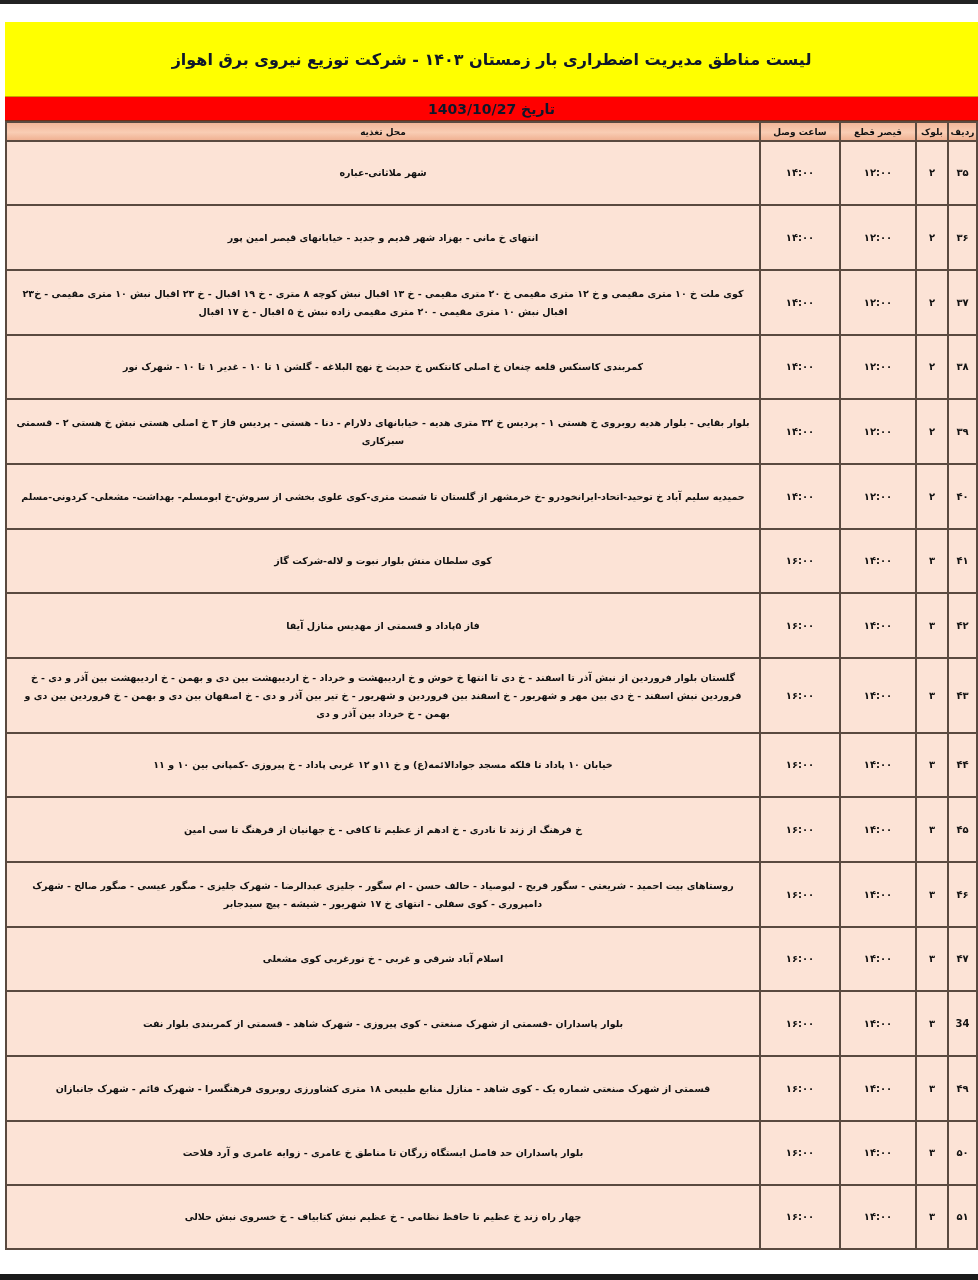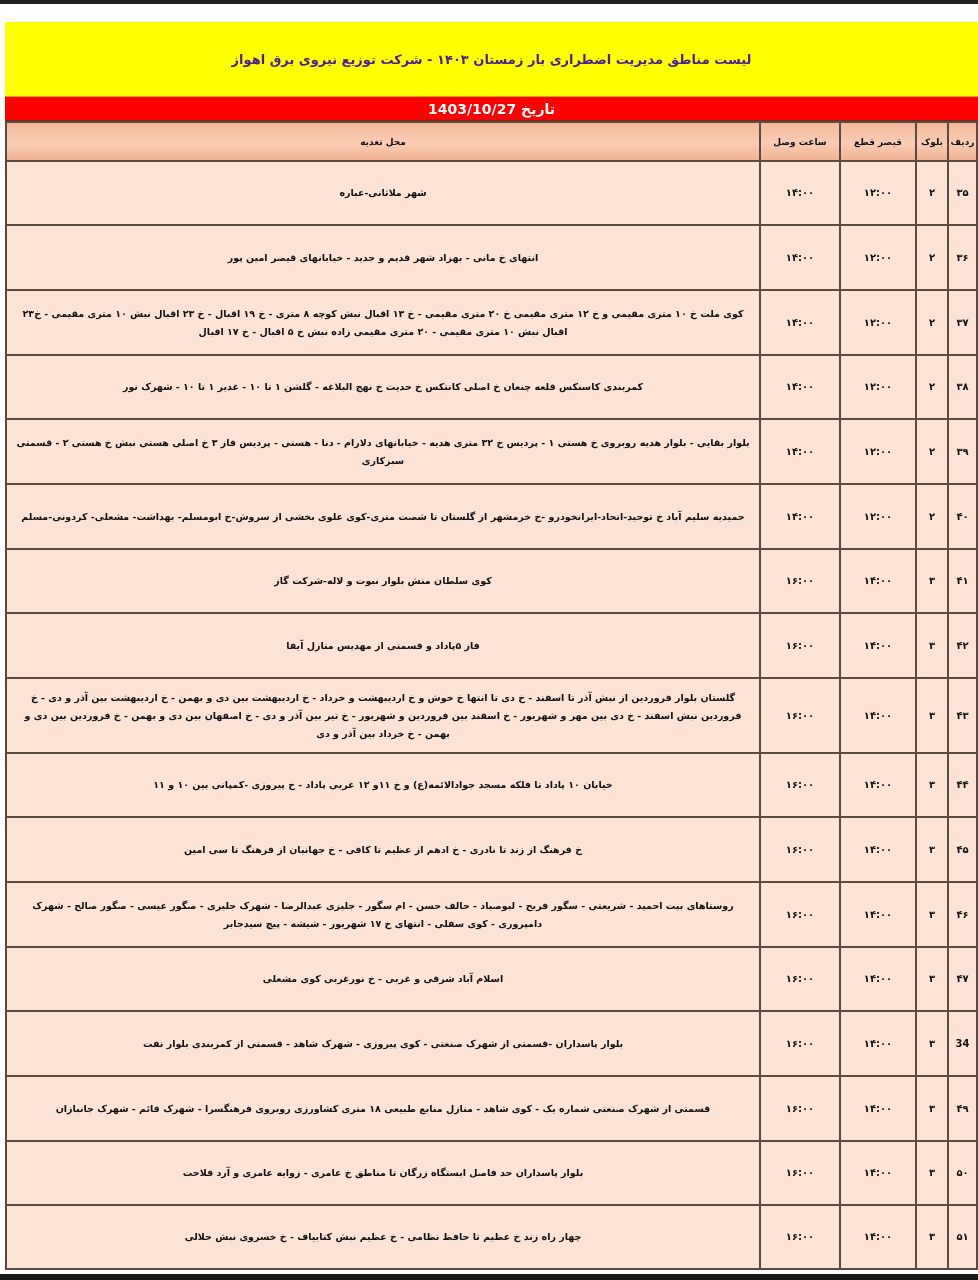--- a/index.html
+++ b/index.html
@@ -4,33 +4,33 @@
 <style>
   * { box-sizing: border-box; margin: 0; padding: 0; }
   html, body { width: 978px; height: 1280px; background: #ffffff; overflow: hidden; }
   body { font-family: "DejaVu Sans", sans-serif; position: relative; }
   .topbar { position: absolute; left: 0; top: 0; width: 978px; height: 4px; background: #222; }
   .bottombar { position: absolute; left: 0; bottom: 0; width: 978px; height: 6px; background: #1a1a1a; }
   .sheet { position: absolute; left: 5px; top: 22px; width: 973px; }
   .title-band {
     height: 75px; background: #ffff00;
     display: flex; align-items: center; justify-content: center;
-    direction: rtl; font-weight: bold; font-size: 13px; color: #4c1d95;
+    direction: rtl; font-weight: bold; font-size: 16px; color: #0f172a;
     border-bottom: 1px solid #c9a400;
   }
   .date-band {
     height: 24px; background: #ff0000;
     display: flex; align-items: center; justify-content: center;
-    direction: rtl; font-weight: bold; font-size: 14px; color: #ffffff;
+    direction: rtl; font-weight: bold; font-size: 14px; color: #0f172a;
     border-bottom: 1px solid #7a2a14;
   }
   table { border-collapse: collapse; width: 973px; direction: rtl; table-layout: fixed; }
   th, td { border: 2px solid #5a4a40; text-align: center; vertical-align: middle; color: #111; }
   th {
-    height: 39px; font-size: 9px; font-weight: bold;
+    height: 19px; font-size: 9px; font-weight: bold;
     background: linear-gradient(#f3b799, #f9cdb4 55%, #f0b293);
   }
   td { background: #fce3d6; font-size: 9.5px; font-weight: bold; line-height: 18px; padding: 0 6px; }
   td.num { font-size: 10px; }
   col.c-radif { width: 29px; }
   col.c-block { width: 32px; }
   col.c-cut { width: 76px; }
   col.c-conn { width: 80px; }
   col.c-loc { width: auto; }
 </style>

